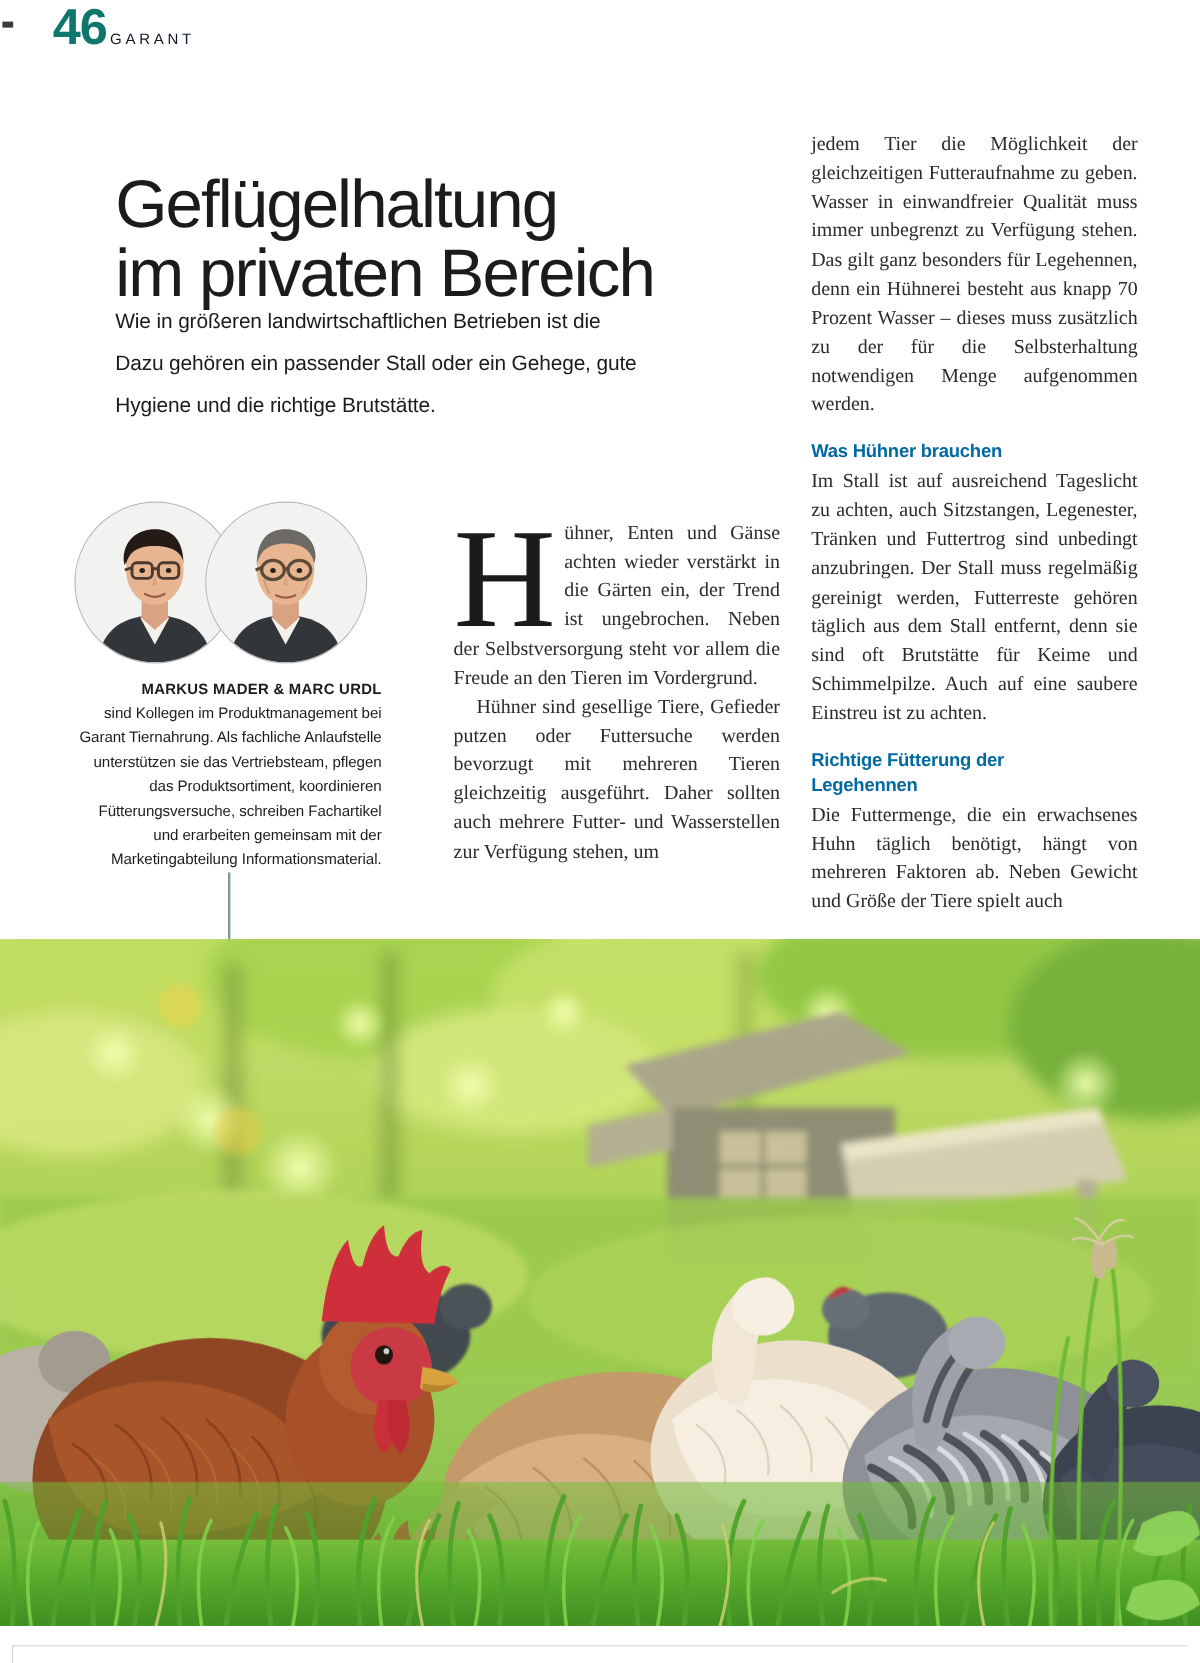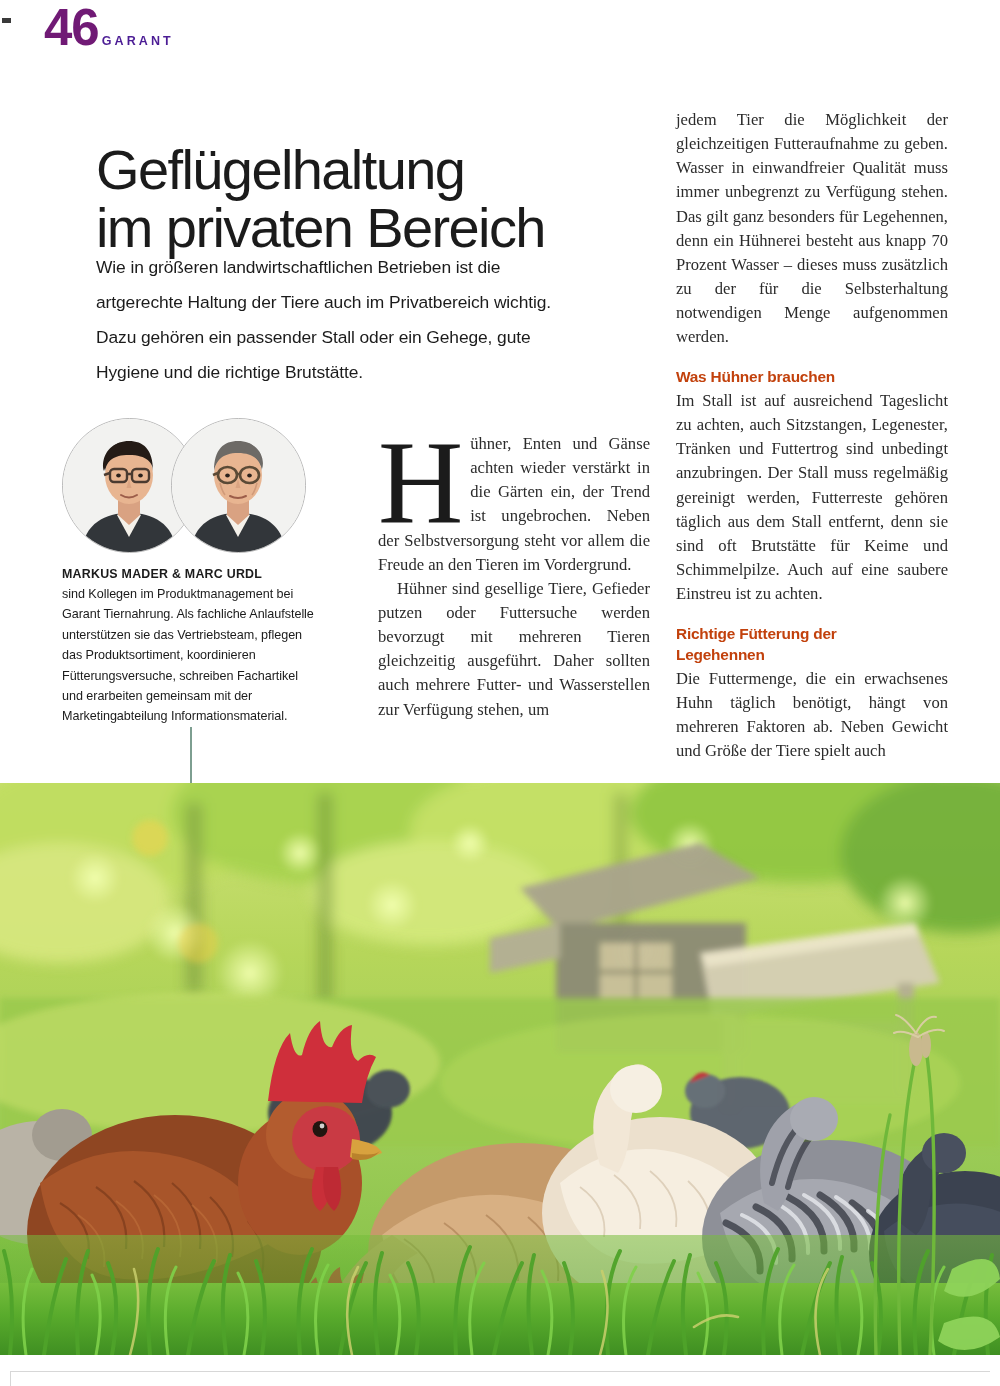--- a/index.html
+++ b/index.html
@@ -23,31 +23,31 @@
     width: 9px; height: 5px;
     background: #3a3a3a;
   }
   .folio {
     position: absolute;
     left: 44px; top: 2px;
     display: flex;
     align-items: baseline;
   }
   .folio-number {
-    font-size: 51px;
+    font-size: 42px;
     font-weight: 700;
     letter-spacing: -1px;
-    color: #701a75;
+    color: #0f766e;
     line-height: 1;
   }
   .folio-brand {
     font-size: 12.5px;
-    font-weight: 700;
+    font-weight: 400;
     letter-spacing: 3.1px;
-    color: #4c1d95;
+    color: #0f172a;
     margin-left: 3px;
   }
 
   
   .page {
     position: absolute;
     left: 0; top: 0;
     width: 1000px;
     height: 783px;
   }
@@ -78,21 +78,21 @@
     color: #1b1b1b;
   }
   .lead .line { display: block; }
 
   
   .author-block {
     position: absolute;
     left: 62px;
     top: 418px;
     width: 256px;
-    text-align: left;
+    text-align: right;
   }
   .portraits {
     position: relative;
     height: 140px;
     width: 256px;
   }
   .portrait {
     position: absolute;
     top: 0;
     width: 133px;
@@ -145,21 +145,21 @@
   .col-3 { left: 676px; top: 108px; width: 272px; }
 
   .col p { margin: 0; }
   .col p.indent { text-indent: 1.15em; }
 
   .subhead {
     font-family: "Liberation Sans", sans-serif;
     font-size: 15.4px;
     font-weight: 700;
     line-height: 1.34;
-    color: #c2410c;
+    color: #0369a1;
     margin: 18px 0 1px 0;
     text-align: left;
     letter-spacing: -0.2px;
   }
 
   
   .dropcap-para { position: relative; min-height: 120px; }
   .dropcap {
     float: left;
     font-family: "Liberation Serif", serif;
@@ -211,21 +211,20 @@
 
 <div class="page">
 
   <h1 class="headline">
     <span class="line">Geflügelhaltung</span>
     <span class="line">im privaten Bereich</span>
   </h1>
 
   <div class="lead">
     <span class="line">Wie in größeren landwirtschaftlichen Betrieben ist die</span>
-    <span class="line">artgerechte Haltung der Tiere auch im Privatbereich wichtig.</span>
     <span class="line">Dazu gehören ein passender Stall oder ein Gehege, gute</span>
     <span class="line">Hygiene und die richtige Brutstätte.</span>
   </div>
 
   <div class="author-block">
     <div class="portraits">
 
       <div class="portrait one">
         <svg viewBox="0 0 133 133" preserveAspectRatio="xMidYMid slice" aria-hidden="true">
           <rect width="133" height="133" fill="#f2f2f0"></rect>

